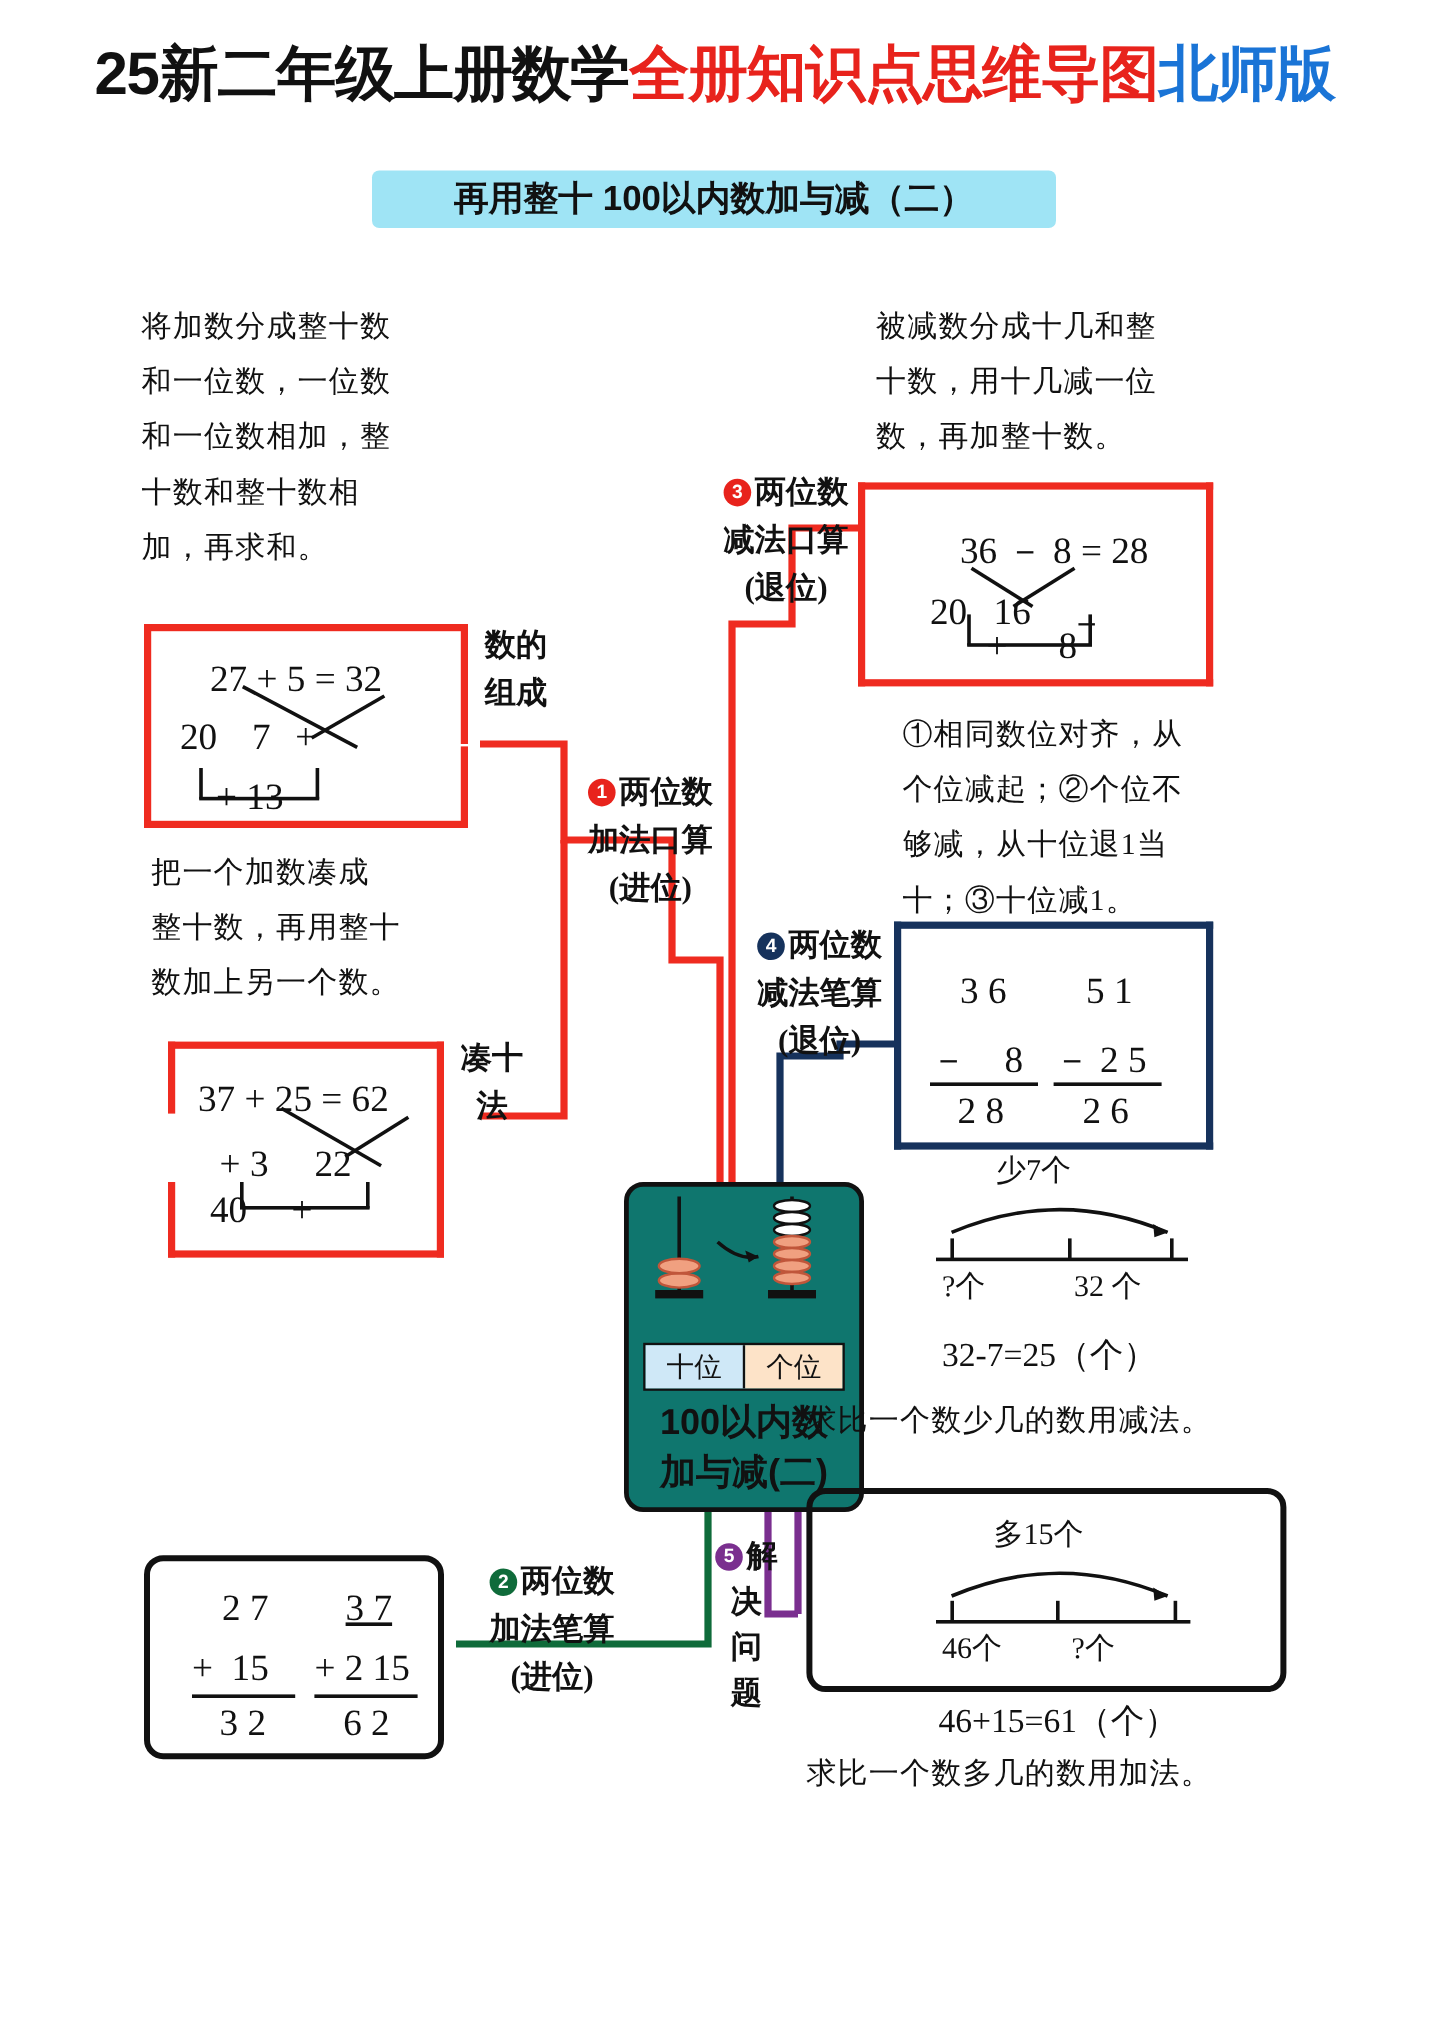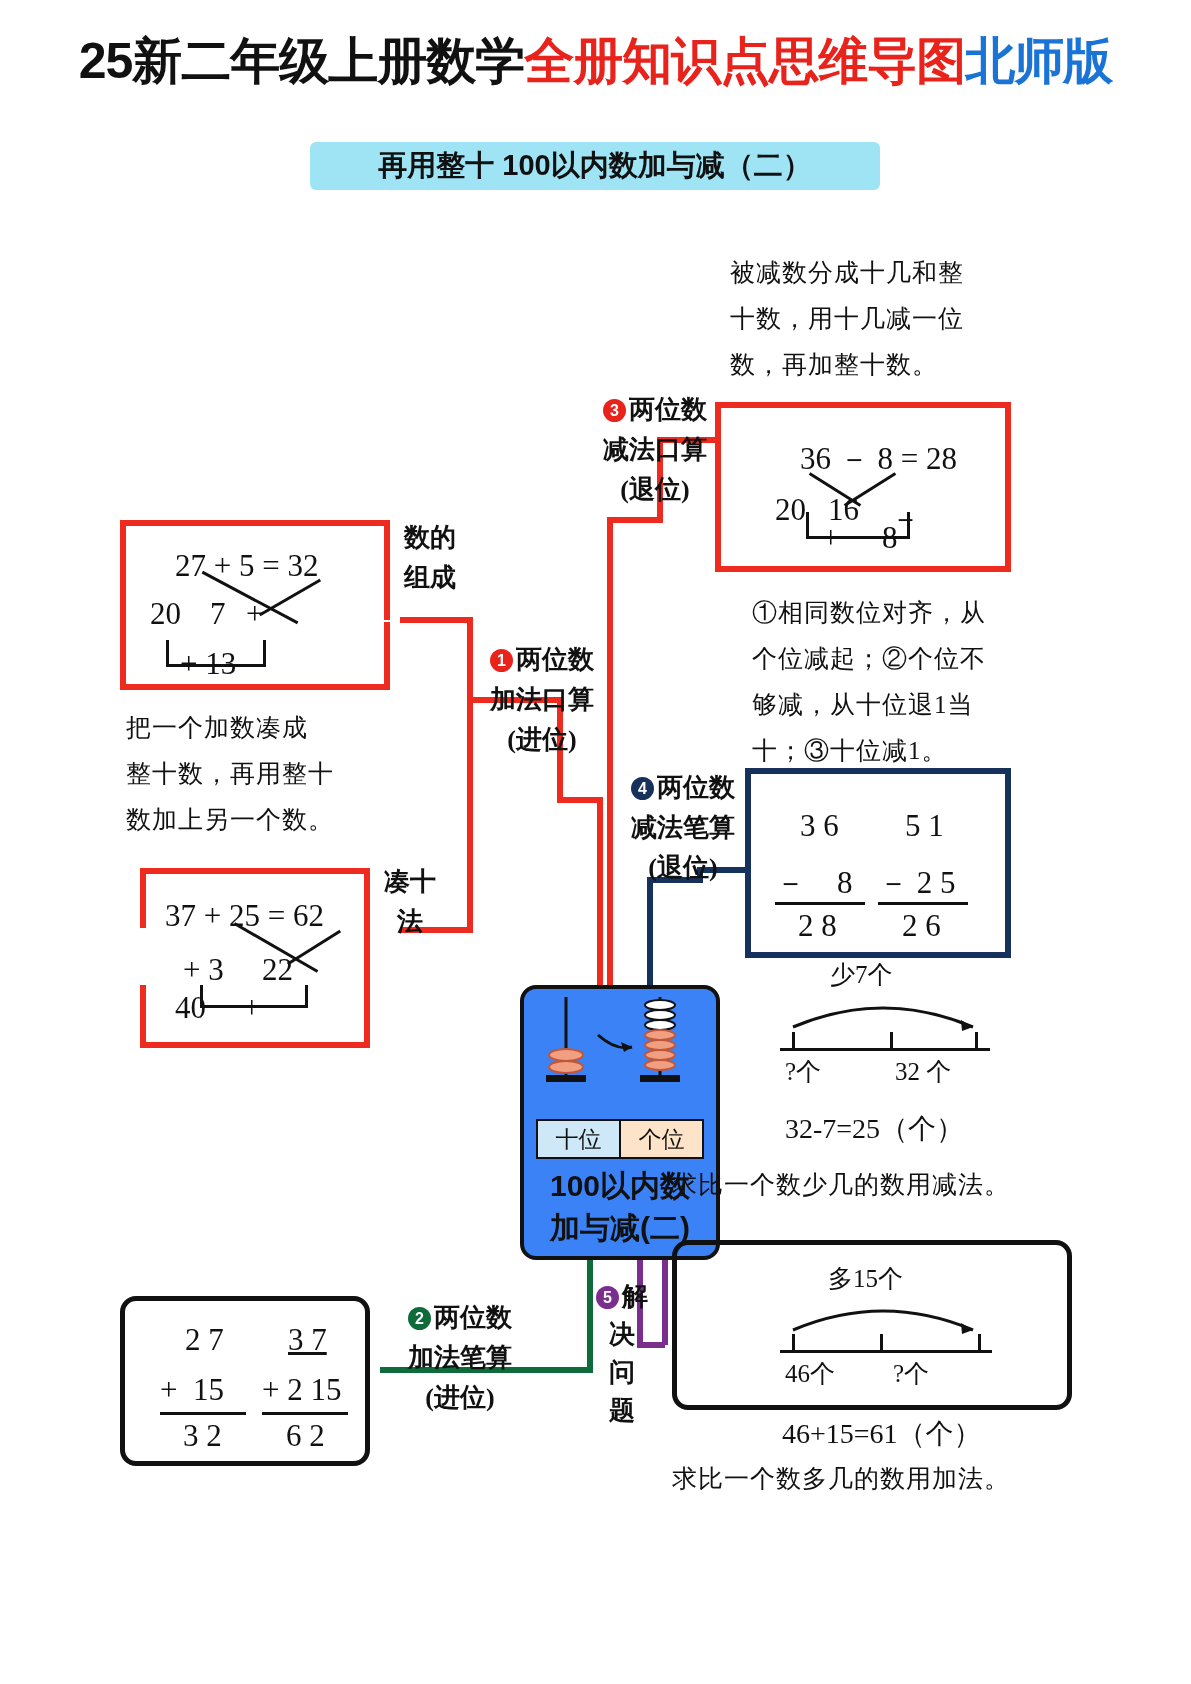--- a/index.html
+++ b/index.html
@@ -94,21 +94,21 @@
     font-size:31px;
     color:#111;
     white-space:pre;
   }
   .rule{position:absolute;background:#111;height:2px;}
   .rule-th{position:absolute;background:#111;height:3px;}
 
   
   .center-node{
     position:absolute;left:520px;top:985px;width:200px;height:275px;
-    border:4px solid #111;border-radius:16px;background:#3b82f6;
+    border:4px solid #111;border-radius:16px;background:#0f766e;
     box-sizing:border-box;
   }
   .abacus-area{position:absolute;left:0;top:0;width:192px;height:130px;}
   .place-row{
     position:absolute;left:12px;top:130px;width:168px;height:40px;
     display:flex;border:2px solid #111;box-sizing:border-box;
   }
   .place-cell{
     flex:1;display:flex;align-items:center;justify-content:center;
     font-family:"Liberation Serif", serif;font-size:23px;
@@ -152,20 +152,25 @@
     <path d="M610 990 L610 520 L660 520 L660 440 L715 440" fill="none" stroke="#ef2b20" stroke-width="6"></path>
 
     <path d="M620 1060 L650 1060 L650 880 L700 880 L700 870 L745 870" fill="none" stroke="#16325c" stroke-width="6"></path>
 
     <path d="M590 1260 L590 1370 L380 1370" fill="none" stroke="#0f6b3a" stroke-width="6"></path>
 
     <path d="M640 1255 L640 1345 L665 1345" fill="none" stroke="#7a2f8f" stroke-width="6"></path>
     <path d="M665 1345 L665 1240 L700 1240" fill="none" stroke="#7a2f8f" stroke-width="6"></path>
   </svg>
 
+  <div class="txt" style="left:118px;top:250px;width:300px;">将加数分成整十数
+和一位数，一位数
+和一位数相加，整
+十数和整十数相
+加，再求和。</div>
 
   <div>
     <div class="edge" style="left:120px;top:520px;width:270px;height:6px;"></div>
     <div class="edge" style="left:120px;top:520px;width:6px;height:170px;"></div>
     <div class="edge" style="left:120px;top:684px;width:270px;height:6px;"></div>
     <div class="edge" style="left:384px;top:520px;width:6px;height:100px;"></div>
     <div class="edge" style="left:384px;top:622px;width:6px;height:68px;"></div>
   </div>
   <div class="math" style="left:175px;top:548px;">27 + 5 = 32</div>
   <div class="rule" style="left:196px;top:596px;width:108px;height:3px;transform:rotate(28deg);"></div>

